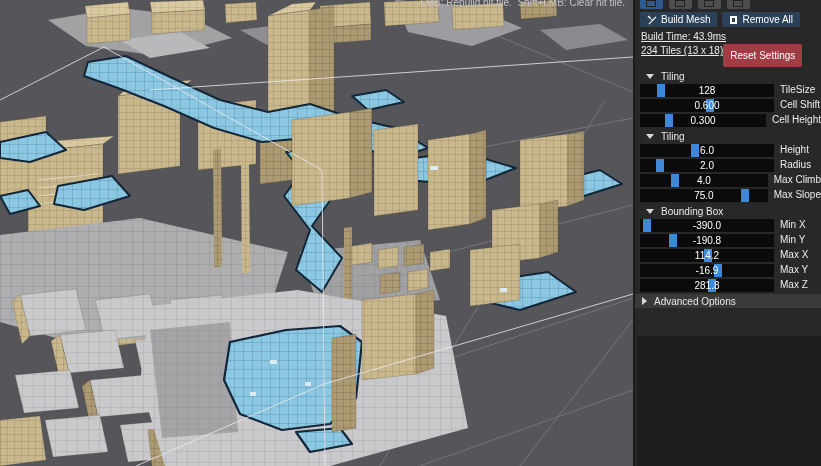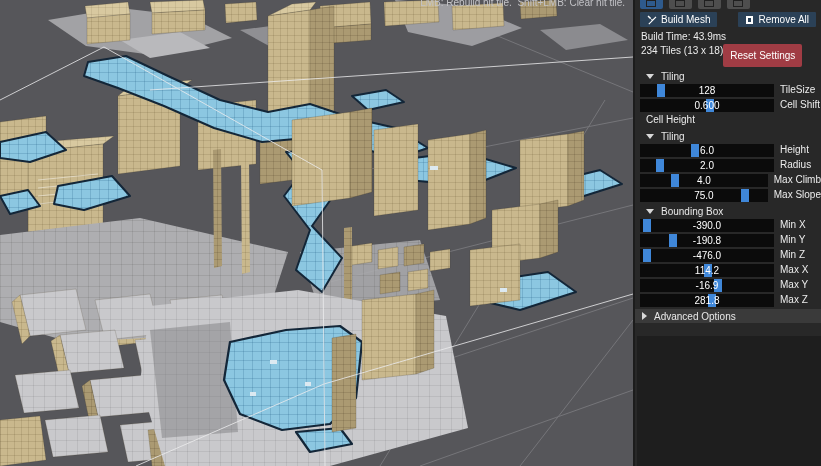--- a/index.html
+++ b/index.html
@@ -7,24 +7,24 @@
   .stage{position:relative;width:821px;height:466px;overflow:hidden;background:#7f1d1d;}
   .viewport{position:absolute;left:0;top:0;width:633px;height:466px;overflow:hidden;}
   .help{position:absolute;top:-3px;right:8px;font-size:10px;color:#c2c2c6;white-space:pre;}
   
   .panel{position:absolute;left:633px;top:0;width:188px;height:466px;background:#282828;
          border-left:2px solid #1c1c1c;overflow:hidden;}
   .toolbar{display:flex;gap:6px;margin:-6px 0 3px 5px;}
   .tbtn{width:23px;height:15px;background:#4e4e4e;border:none;border-radius:2px;position:relative;}
   .tbtn.active{background:#2e5a8c;}
   .tbtn .glyph{position:absolute;left:6px;top:6px;width:10px;height:7px;border:1px solid #202020;}
-  .btnrow{display:flex;gap:21px;margin:0 0 3px 5px;}
+  .btnrow{display:flex;gap:5px;margin:0 0 3px 5px;}
   .btn-slate{display:flex;align-items:center;gap:4px;background:#2b4157;color:#fff;border:none;
              font-size:10px;padding:2px 7px;height:15px;border-radius:1px;}
-  .info{color:#ececec;font-size:10px;margin:1px 0 1px 6px;line-height:13px;}
+  .info{color:#ececec;font-size:10px;margin:1px 0 1px 6px;line-height:13px;text-decoration:underline;}
   .inforow{display:flex;align-items:flex-start;margin:0 2px 1px 6px;}
   .btn-red{background:#a03c44;color:#fff;border:none;font-size:10px;padding:6px 7px;border-radius:2px;}
   .shead{display:flex;align-items:center;height:12px;margin:3px 0 2px 11px;color:#e8e8e8;font-size:10px;}
   .tri-down{width:0;height:0;border-left:4px solid transparent;border-right:4px solid transparent;
             border-top:5px solid #d8d8d8;margin-right:7px;}
   .tri-right{width:0;height:0;border-top:4px solid transparent;border-bottom:4px solid transparent;
              border-left:5px solid #d8d8d8;margin-right:7px;}
   .srow{display:flex;align-items:flex-start;height:13px;margin:1px 0 2px 5px;}
   .track{position:relative;width:134px;height:13px;background:#0b0b0b;}
   .handle{position:absolute;top:0;width:8px;height:13px;background:#3f87d9;z-index:1;}
@@ -269,20 +269,24 @@
       <span class="slabel">TileSize</span>
     </div>
     <div class="srow">
       <div class="track">
         <div class="handle" style="left: 49%;"></div>
         <span class="val">0.600</span>
       </div>
       <span class="slabel">Cell Shift</span>
     </div>
     <div class="srow">
+      <div class="track">
+        <div class="handle" style="left: 20%;"></div>
+        <span class="val">0.300</span>
+      </div>
       <span class="slabel">Cell Height</span>
     </div>
 
     <div class="shead">
       <span class="tri-down"></span>
       <span>Tiling</span>
     </div>
     <div class="srow">
       <div class="track">
         <div class="handle" style="left: 38%;"></div>
@@ -325,27 +329,20 @@
     </div>
     <div class="srow">
       <div class="track">
         <div class="handle" style="left: 22%;"></div>
         <span class="val">-190.8</span>
       </div>
       <span class="slabel">Min Y</span>
     </div>
     <div class="srow">
       <div class="track">
-        <div class="handle" style="left: 2%;"></div>
-        <span class="val">-476.0</span>
-      </div>
-      <span class="slabel">Min Z</span>
-    </div>
-    <div class="srow">
-      <div class="track">
         <div class="handle" style="left: 48%;"></div>
         <span class="val">114.2</span>
       </div>
       <span class="slabel">Max X</span>
     </div>
     <div class="srow">
       <div class="track">
         <div class="handle" style="left: 55%;"></div>
         <span class="val">-16.9</span>
       </div>

